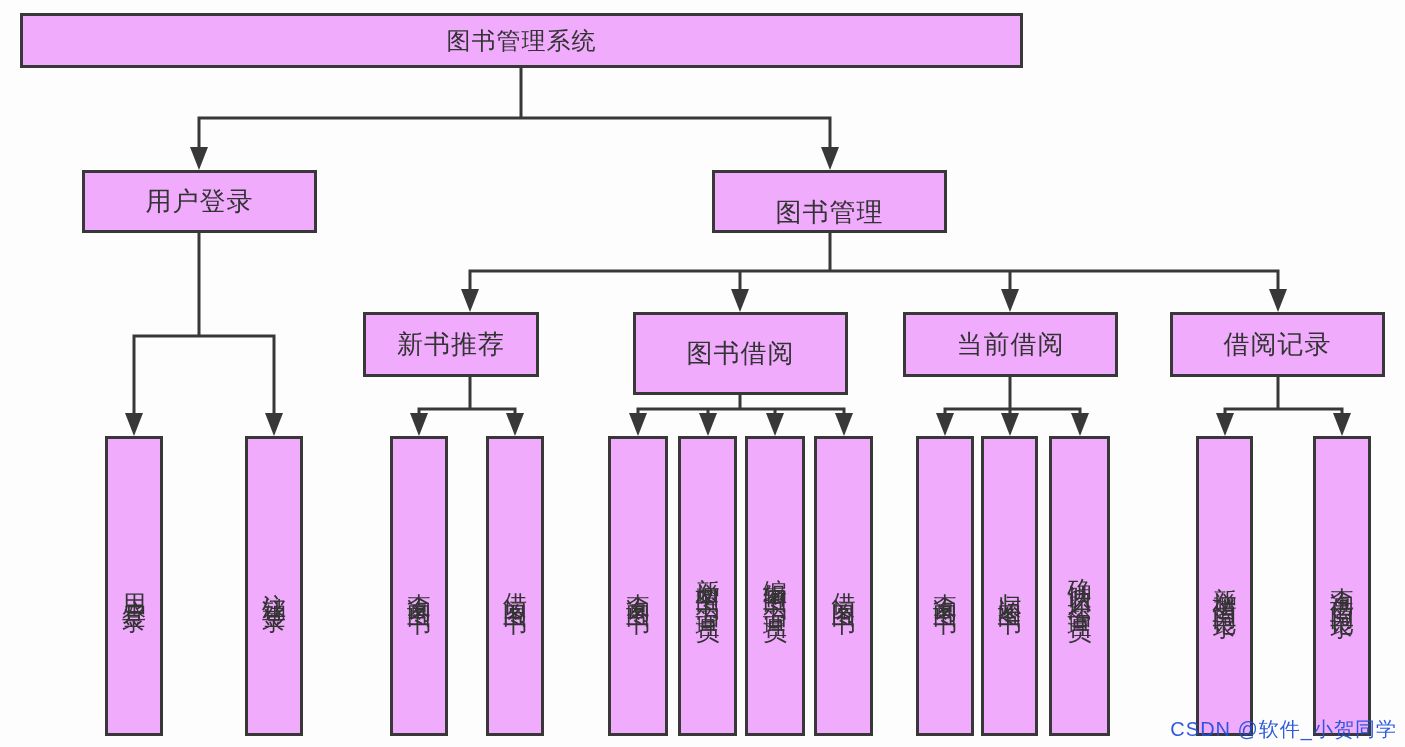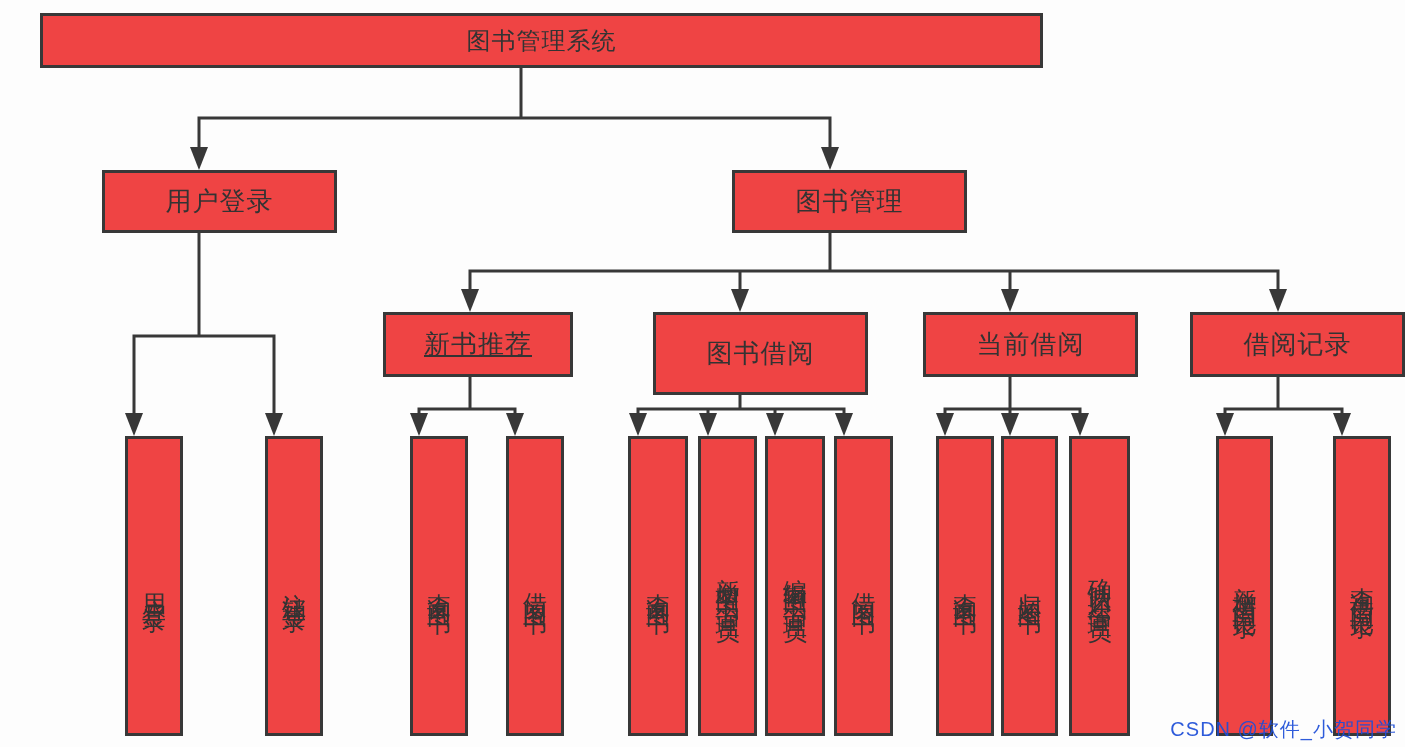--- a/index.html
+++ b/index.html
@@ -9,25 +9,24 @@
     background:#fdfdfd;
     font-family:"Liberation Sans", sans-serif;
     overflow:hidden;
   }
   svg.wires { position:absolute; left:0; top:0; width:1405px; height:747px; }
   svg.wires path { stroke:#383838; stroke-width:3; fill:none; }
   svg.wires polygon { fill:#383838; }
   .box {
     position:absolute;
     box-sizing:border-box;
-    background:#ef4444;
+    background:#f0abfc;
     border:3px solid #383838;
     display:flex; align-items:center; justify-content:center;
     color:#333333;
-    margin-left:20px;
   }
   .root-label   { font-size:24px; letter-spacing:1px; }
   .h-label      { font-size:26px; letter-spacing:1px; }
   .v-label {
     writing-mode:vertical-rl;
     text-orientation:mixed;
     font-size:24px;
     letter-spacing:6px;
     line-height:1;
   }
@@ -90,25 +89,25 @@
     </g>
   </svg>
 
   <div class="box" style="left:20px; top:13px; width:1003px; height:55px;">
     <span class="root-label">图书管理系统</span>
   </div>
 
   <div class="box" style="left:82px; top:170px; width:235px; height:63px;">
     <span class="h-label">用户登录</span>
   </div>
-  <div class="box" style="left:712px; top:170px; width:235px; height:63px;">
+  <div class="box" style="left:712px; top:170px; width:235px; height:63px;align-items:flex-end;">
     <span class="h-label">图书管理</span>
   </div>
 
-  <div class="box" style="left:363px; top:312px; width:190px; height:65px;text-decoration:underline;">
+  <div class="box" style="left:363px; top:312px; width:176px; height:65px;">
     <span class="h-label">新书推荐</span>
   </div>
   <div class="box" style="left:633px; top:312px; width:215px; height:83px;">
     <span class="h-label">图书借阅</span>
   </div>
   <div class="box" style="left:1170px; top:312px; width:215px; height:65px;">
     <span class="h-label">借阅记录</span>
   </div>
   <div class="box" style="left:903px; top:312px; width:215px; height:65px;">
     <span class="h-label">当前借阅</span>

